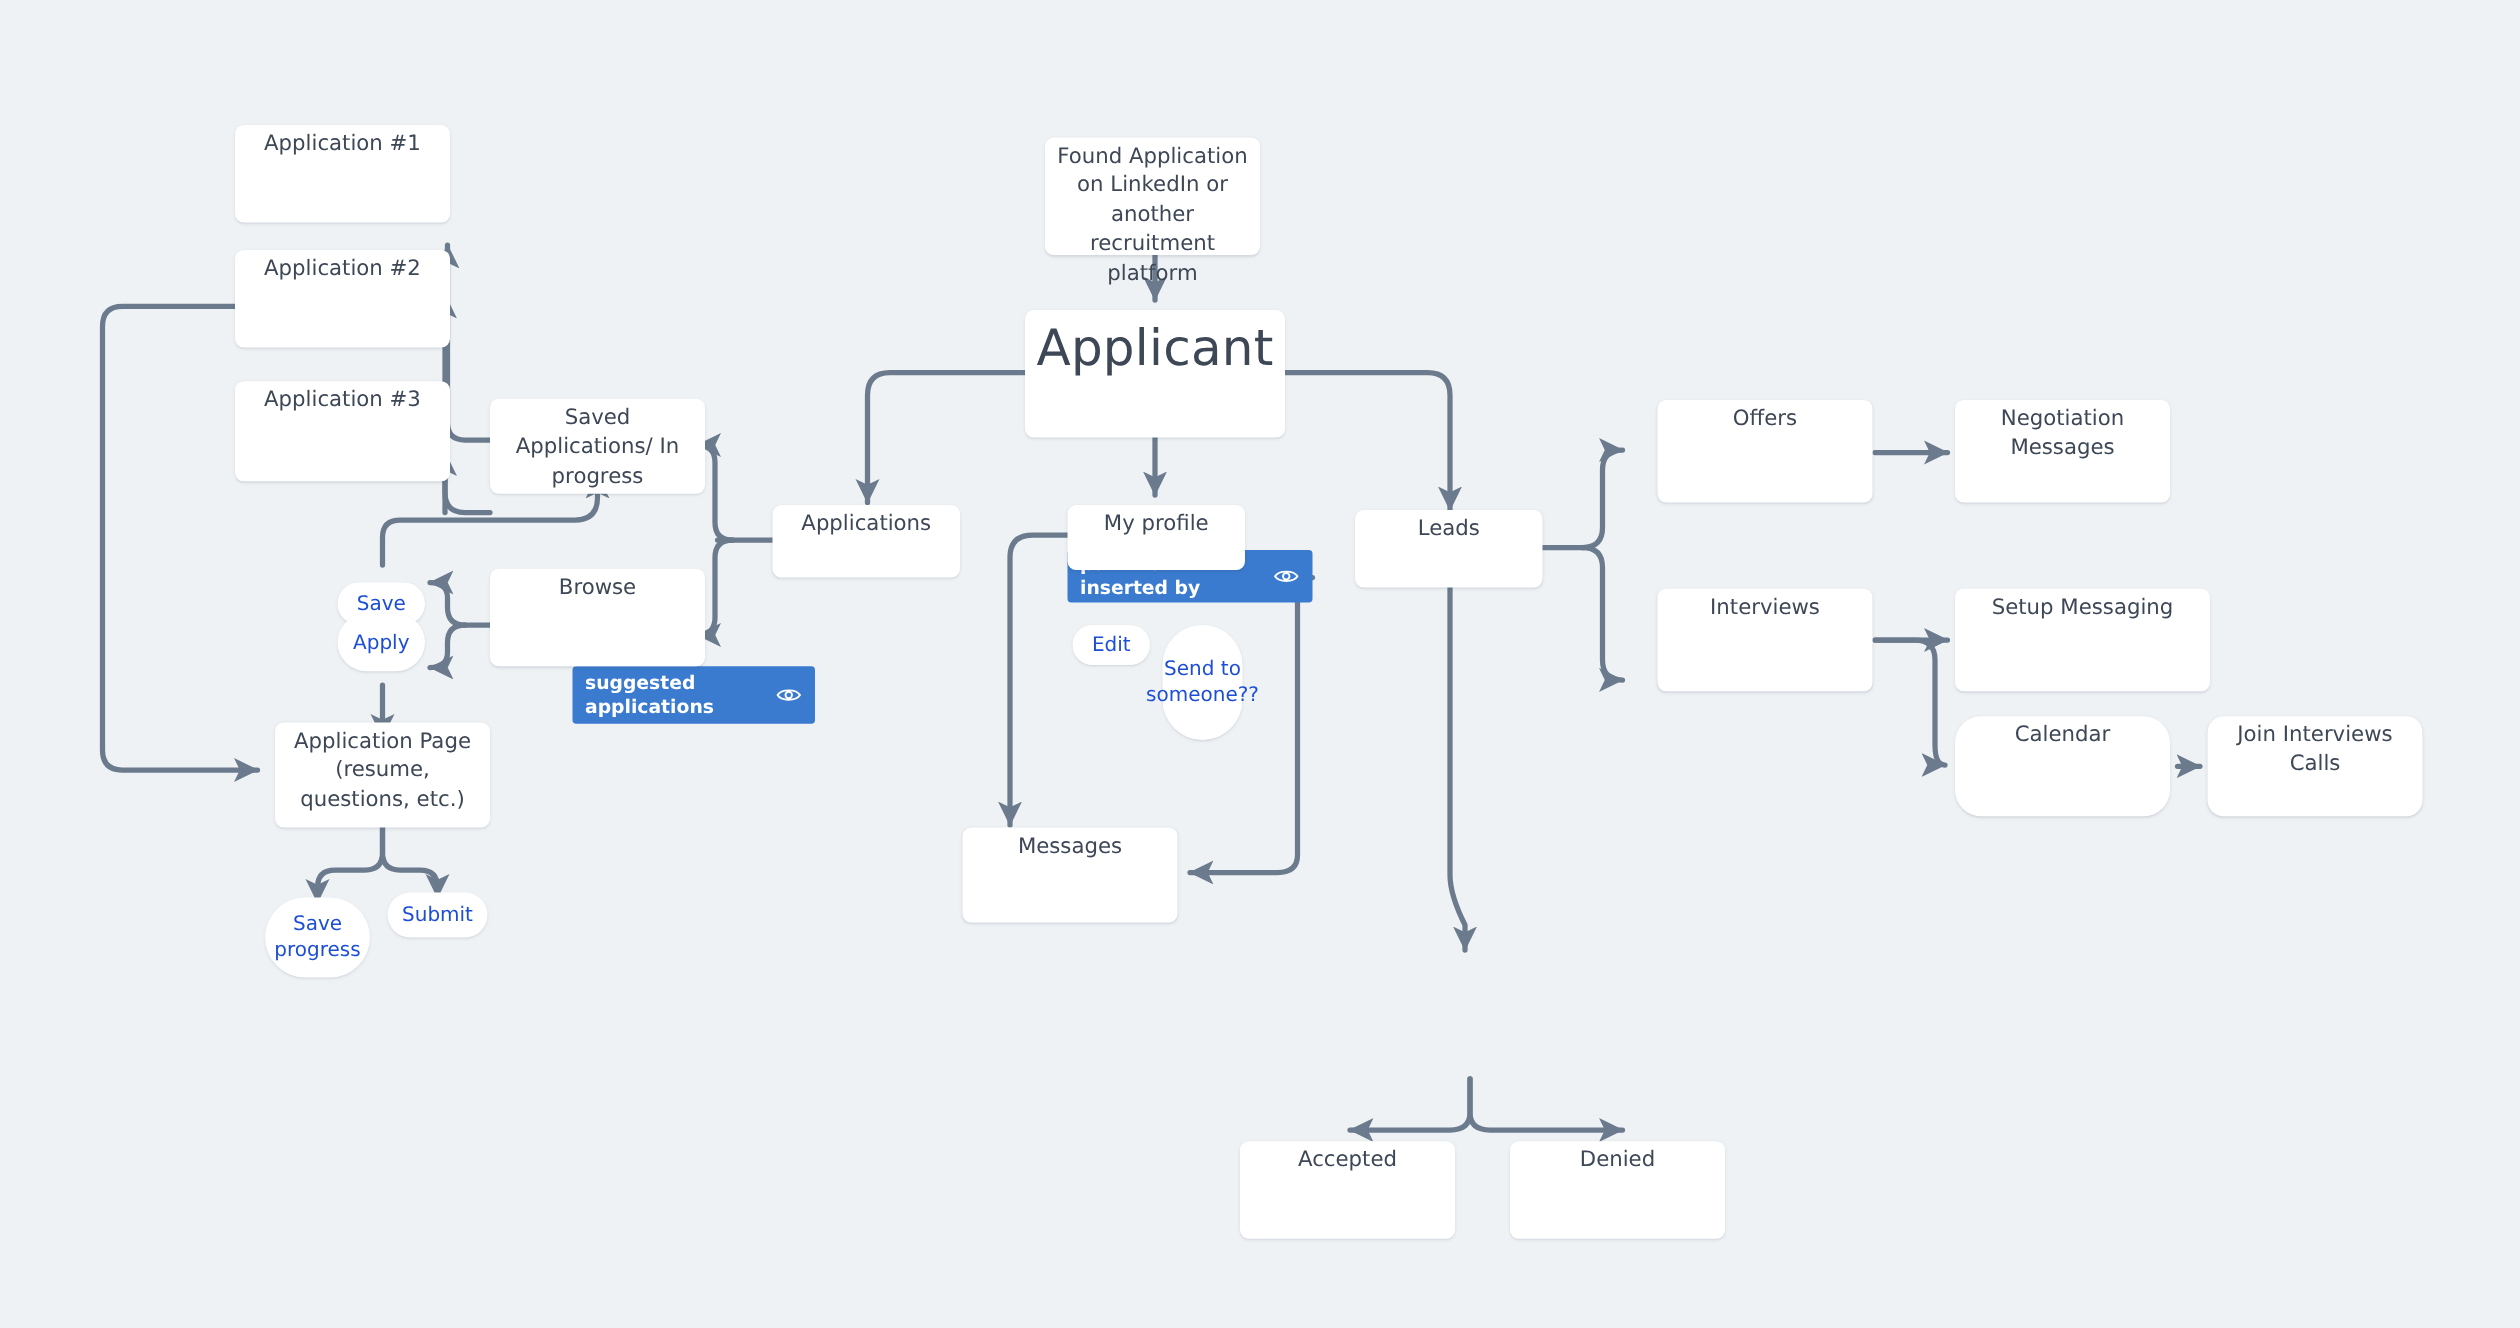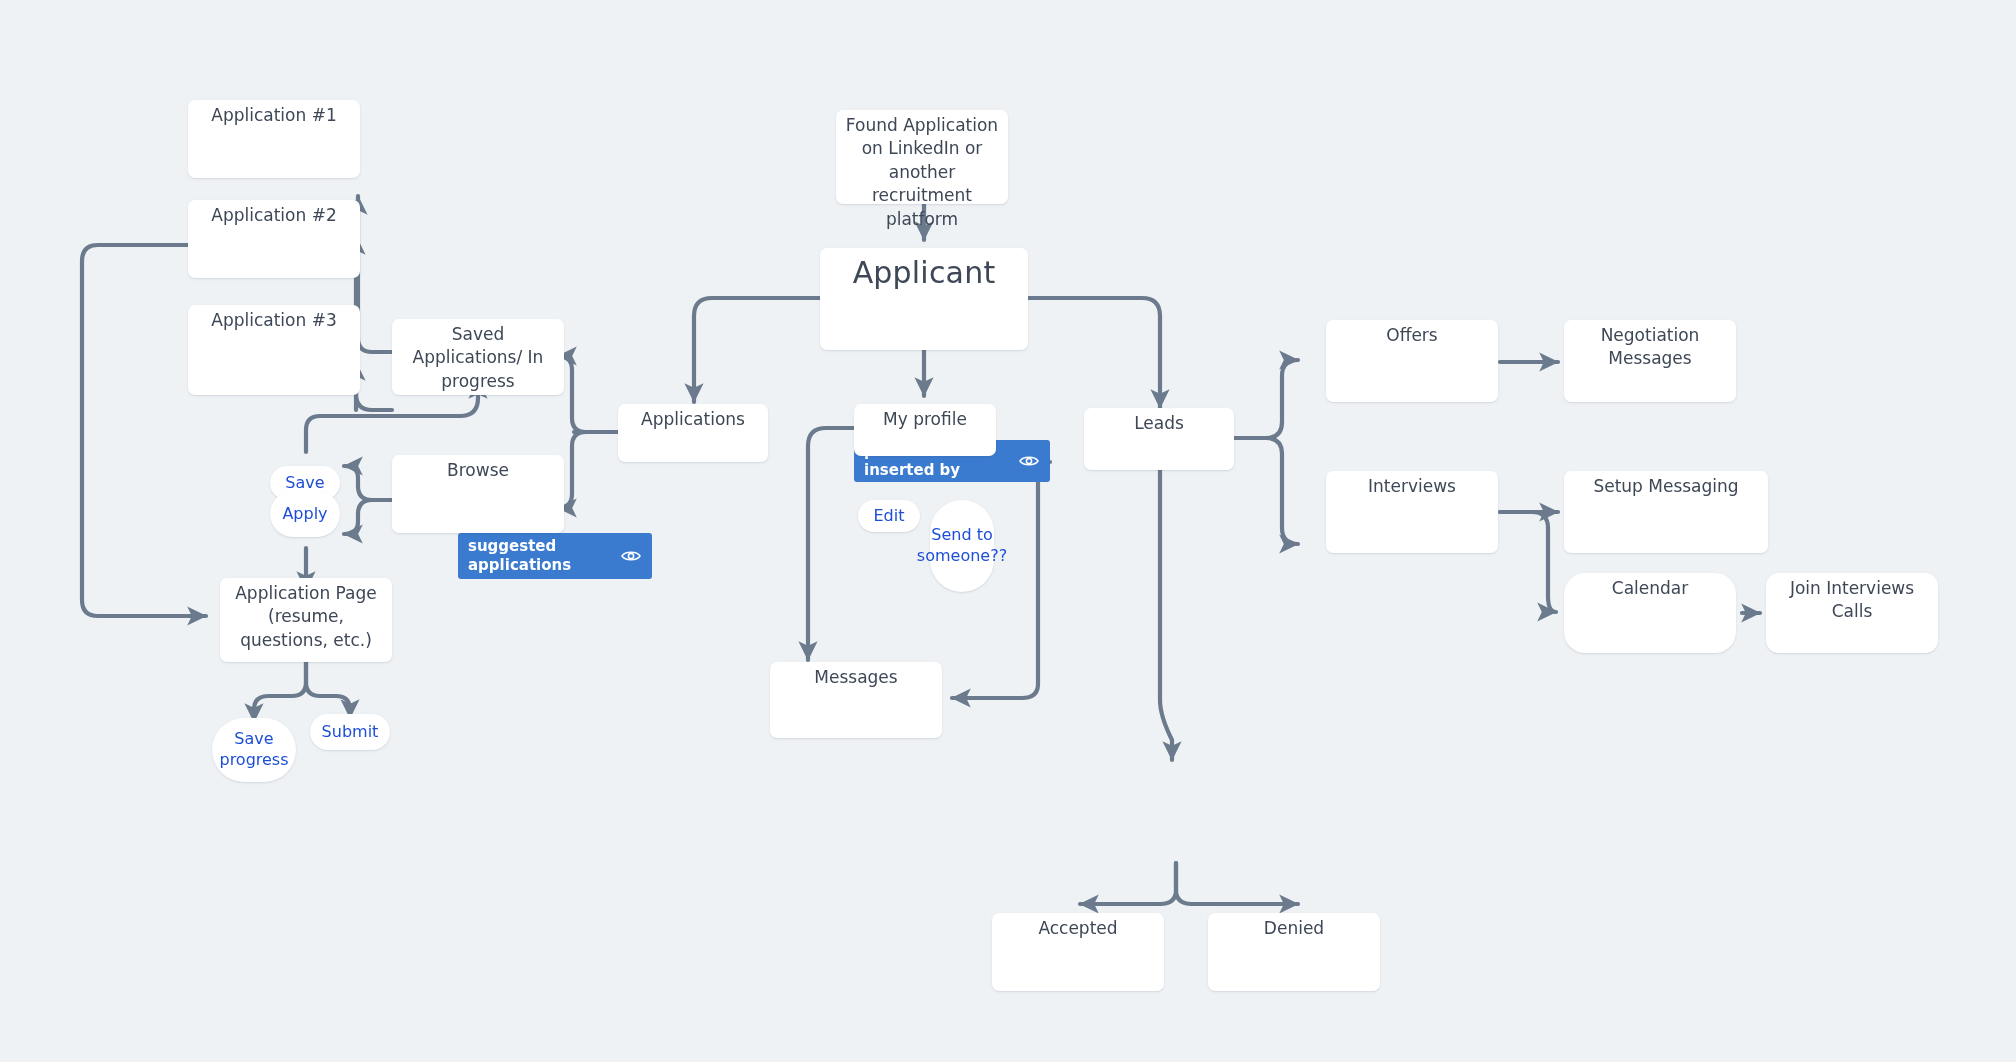--- a/index.html
+++ b/index.html
@@ -31,21 +31,21 @@
     justify-content: center;
     text-align: center;
     color: #3d4756;
     font-size: 17px;
     line-height: 1.38;
     box-sizing: border-box;
     padding: 4px 8px;
     z-index: 2;
   }
   .node.big {
-    font-size: 30px;
+    font-size: 40px;
     letter-spacing: 0.2px;
   }
   .pill {
     position: absolute;
     background: #ffffff;
     border-radius: 999px;
     box-shadow: 0 1px 3px rgba(60,75,100,0.10), 0 1px 1px rgba(60,75,100,0.06);
     display: flex;
     align-items: center;
     justify-content: center;
@@ -152,21 +152,21 @@
   </svg>
 
   <div class="node" style="left:188px; top:100px; width:172px; height:78px;">
     <span>Application #1</span>
   </div>
 
   <div class="node" style="left:188px; top:200px; width:172px; height:78px;">
     <span>Application #2</span>
   </div>
 
-  <div class="node" style="left:188px; top:305px; width:172px; height:90px;">
+  <div class="node" style="left:188px; top:305px; width:172px; height:80px;">
     <span>Application #3</span>
   </div>
 
   <div class="node" style="left:836px; top:110px; width:172px; height:94px;">
     <span>Found Application on LinkedIn or another recruitment platform</span>
   </div>
 
   <div class="node big" style="left:820px; top:248px; width:208px; height:102px;">
     <span>Applicant</span>
   </div>

